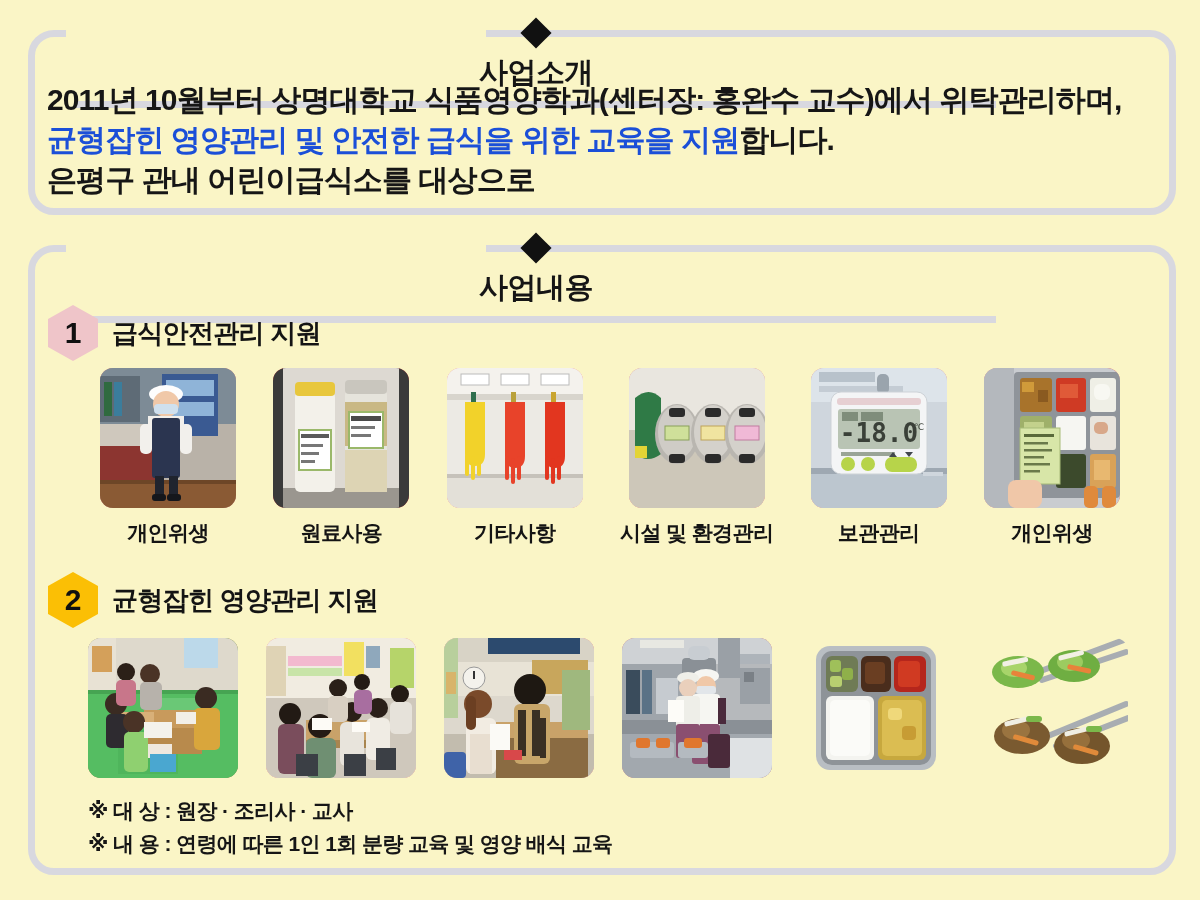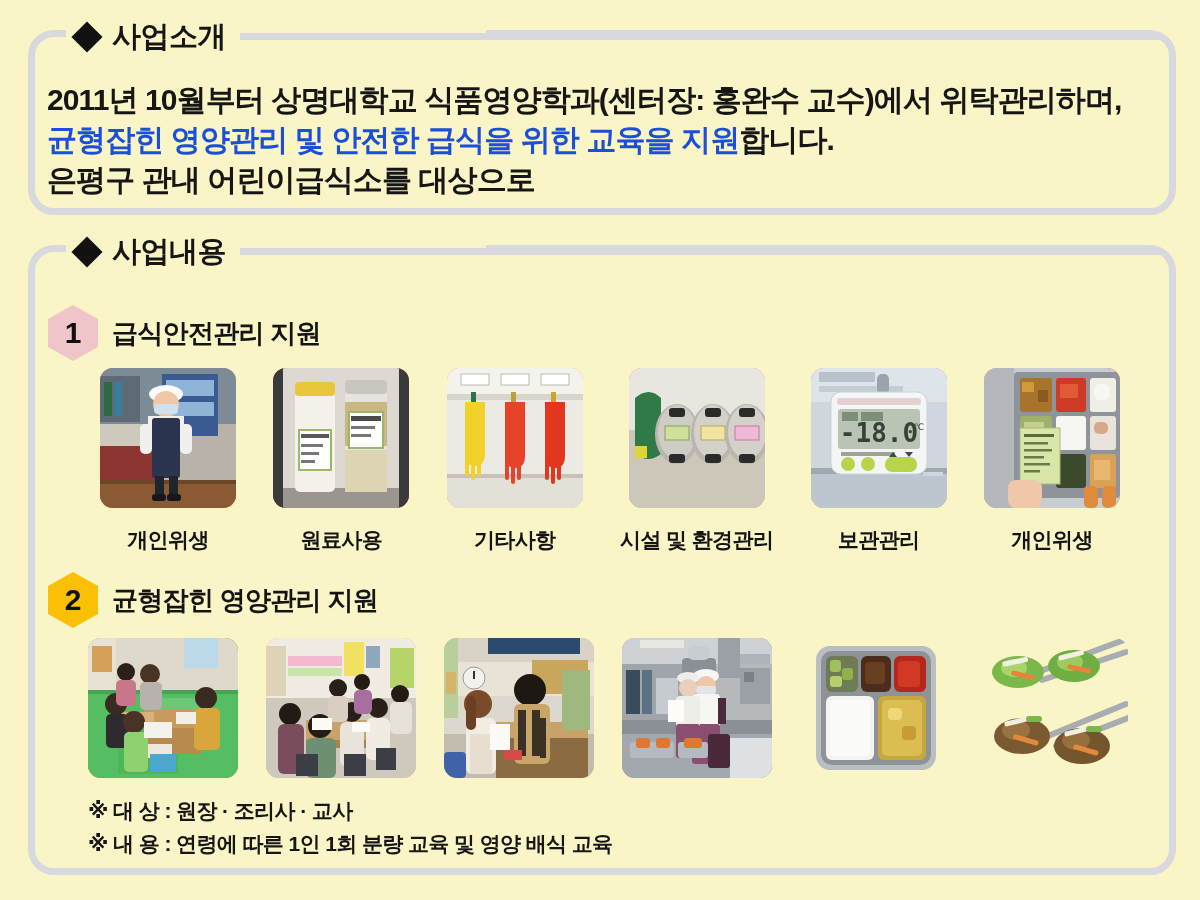--- a/index.html
+++ b/index.html
@@ -29,20 +29,21 @@
     height:18px;
     background:#FAF5C6;
   }
 
   .sec-head{
     position:absolute;
     display:flex;
     align-items:center;
     gap:14px;
     white-space:nowrap;
+    flex-direction:column;
   }
   .diamond{
     width:22px;height:22px;
     background:#111111;
     transform:rotate(45deg);
     flex:0 0 auto;
   }
   .sec-title{
     font-size:29px;
     font-weight:bold;
@@ -95,21 +96,21 @@
   .photo-row{position:absolute;display:flex;}
   .photo-cell{display:flex;flex-direction:column;align-items:center;}
   .photo{
     border-radius:13px;
     overflow:hidden;
     position:relative;
     background:#ef4444;
   }
   .photo svg{display:block;}
   .cap{
-    margin-top:18px;
+    margin-top:11px;
     font-size:21px;font-weight:bold;color:#141414;
     letter-spacing:-0.6px;white-space:nowrap;
     text-align:center;
   }
 
   
   #notes{
     position:absolute;
     left:88px;top:795px;
     font-size:21px;font-weight:bold;color:#161616;

